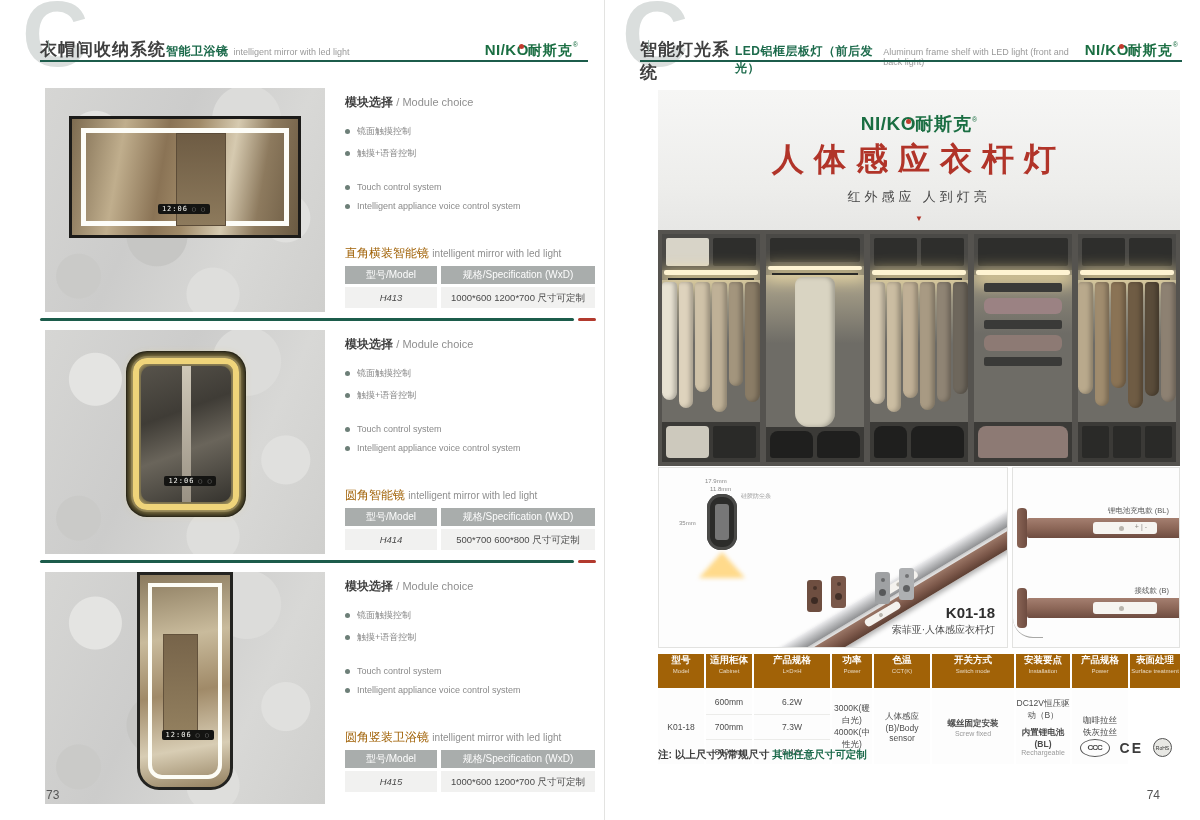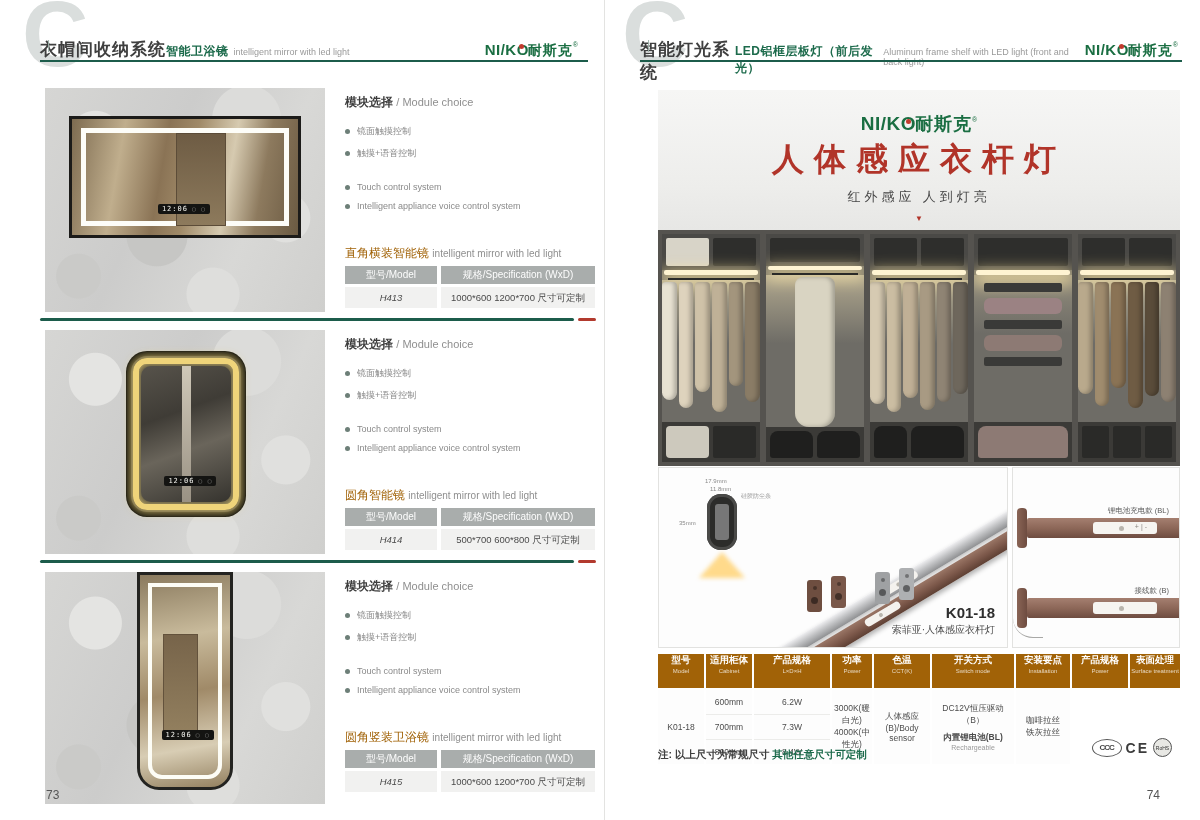--- a/index.html
+++ b/index.html
@@ -191,21 +191,21 @@
     justify-content:center; align-items:center; text-align:center; height:74px; }
   .spec .stack { justify-content:space-between; padding:0; }
   .spec .stack i { font-style:normal; flex:1; width:100%; display:flex; align-items:center; justify-content:center;
     border-bottom:1px solid #ececea; }
   .spec .stack i:last-child { border-bottom:none; }
   .spec .sub { font-size:7px; color:#9a9a9a; }
   .spec .gap6 { height:5px; }
 
   .note { position:absolute; left:58px; top:748px; font-size:10.5px; font-weight:bold; }
   .note .pre { color:#3f3f3f; } .note .hl { color:#1d6b4c; }
-  .certs { position:absolute; right:28px; top:738px; display:flex; align-items:center; gap:4px; }
+  .certs { position:absolute; right:28px; top:738px; display:flex; align-items:center; gap:10px; }
   .cert-ccc { border:1px solid #555; border-radius:50%; width:30px; height:18px; font-size:8px; font-weight:bold;
     color:#444; display:flex; align-items:center; justify-content:center; letter-spacing:-1px; }
   .cert-ce { font-size:14px; font-weight:bold; color:#3c3c3c; letter-spacing:2px; }
   .cert-rohs { width:19px; height:19px; border-radius:50%; border:1px solid #555; background:#e8e8e4;
     font-size:5px; color:#333; display:flex; align-items:center; justify-content:center; overflow:hidden; }
 </style>
 </head>
 <body>
 
 <div class="page" id="page-left">
@@ -576,20 +576,24 @@
         <i>6.2W</i>
           <i>7.3W</i>
           <i>8.4W</i>
       </div>
       <div class="bcell">
         <span>3000K(暖白光)</span>
           <span>4000K(中性光)</span>
       </div>
       <div class="bcell">人体感应(B)/Body sensor</div>
       <div class="bcell">
+        <span style="font-weight:bold;">螺丝固定安装</span>
+          <span class="sub">Screw fixed</span>
+      </div>
+      <div class="bcell">
         <span>DC12V恒压驱动（B）</span>
           <span class="gap6"></span>
         <span style="font-weight:bold;">内置锂电池(BL)</span>
           <span class="sub">Rechargeable</span>
       </div>
       <div class="bcell">
         <span>咖啡拉丝</span>
           <span>铁灰拉丝</span>
       </div>
     </div>

